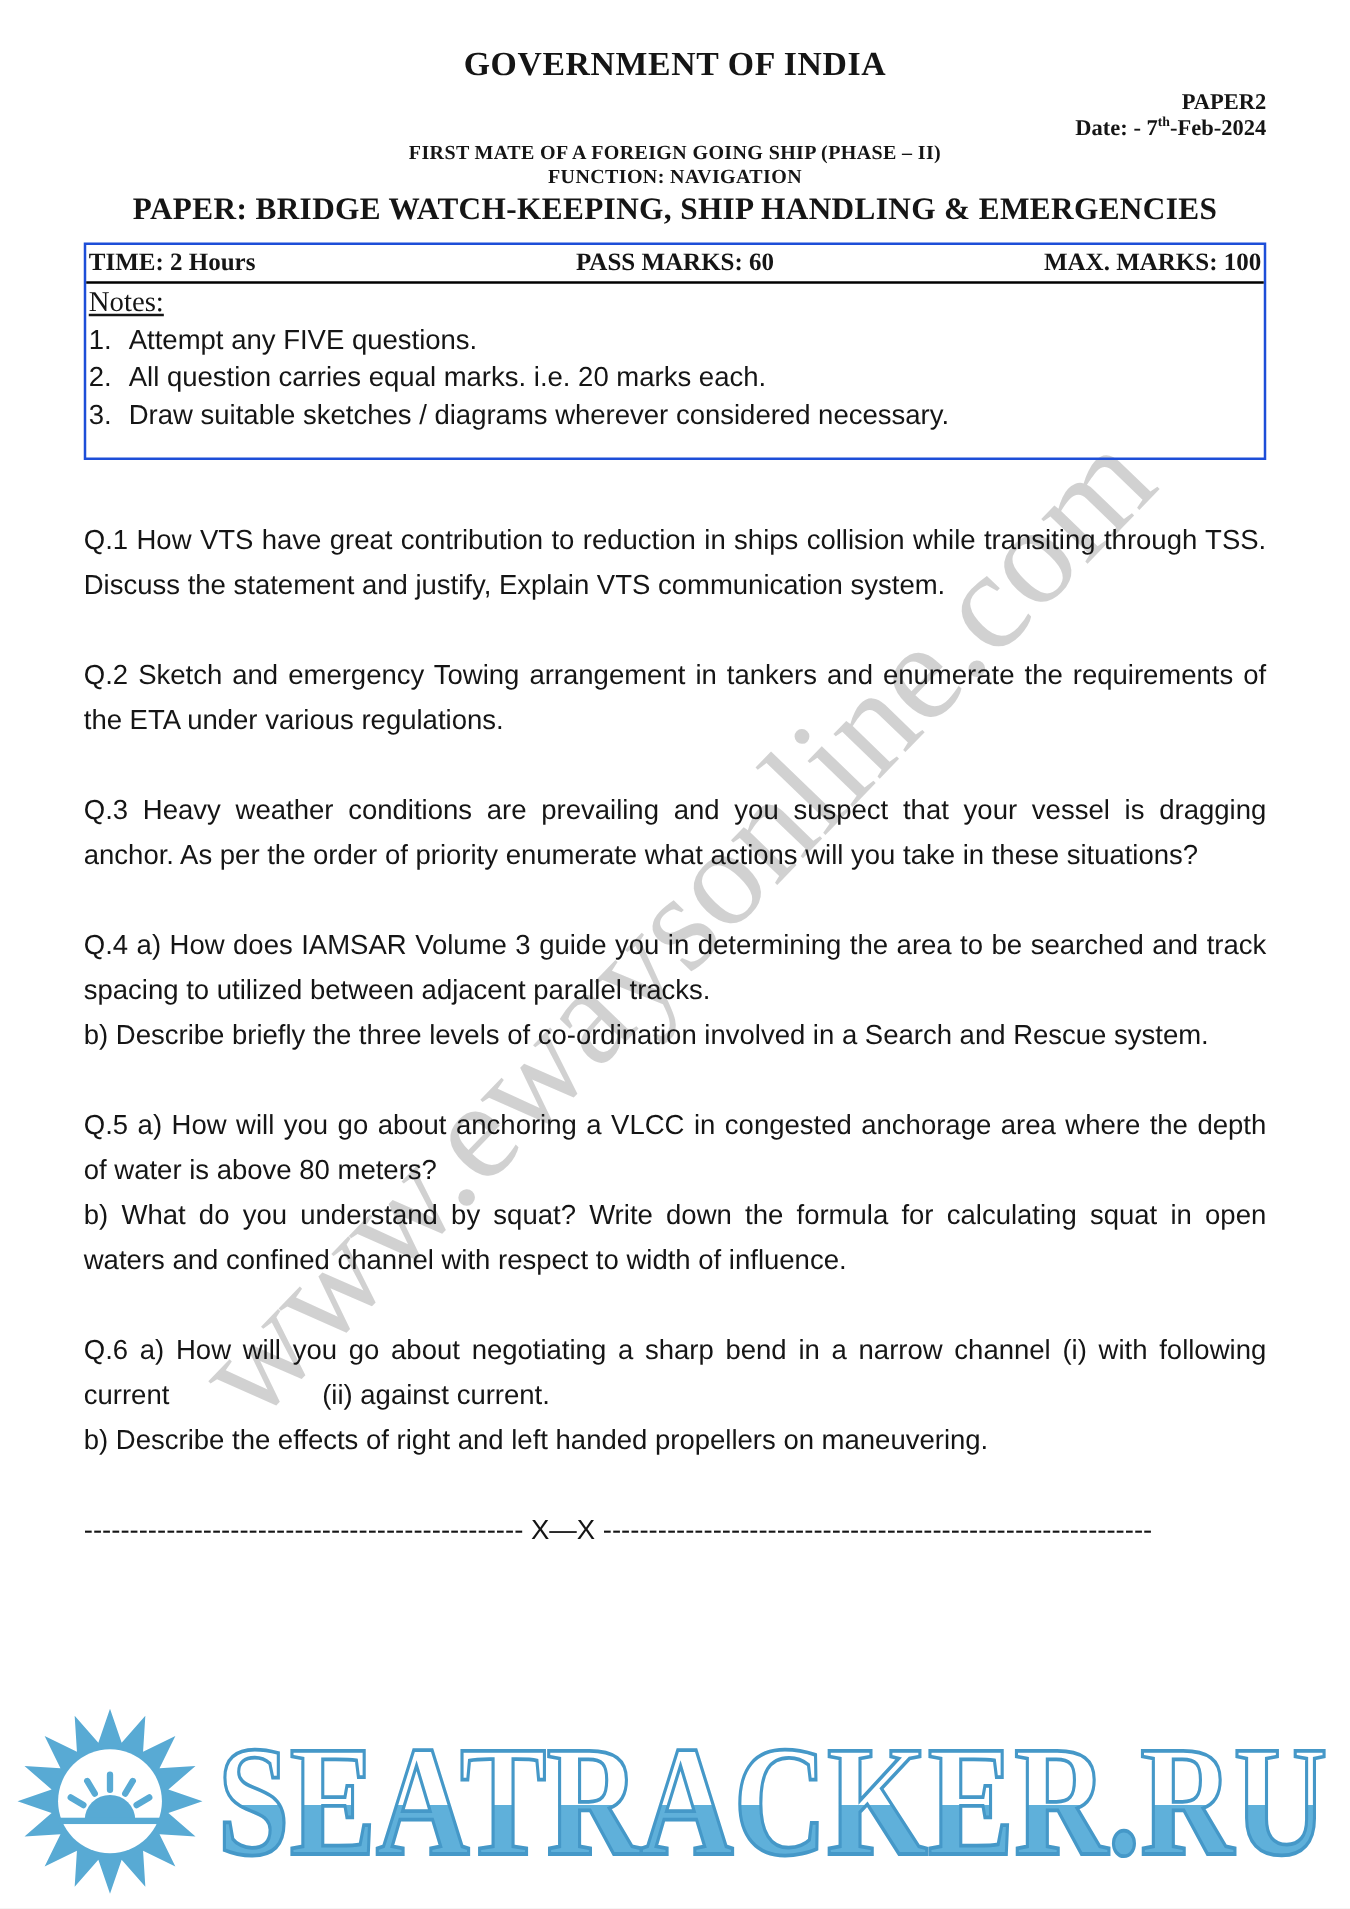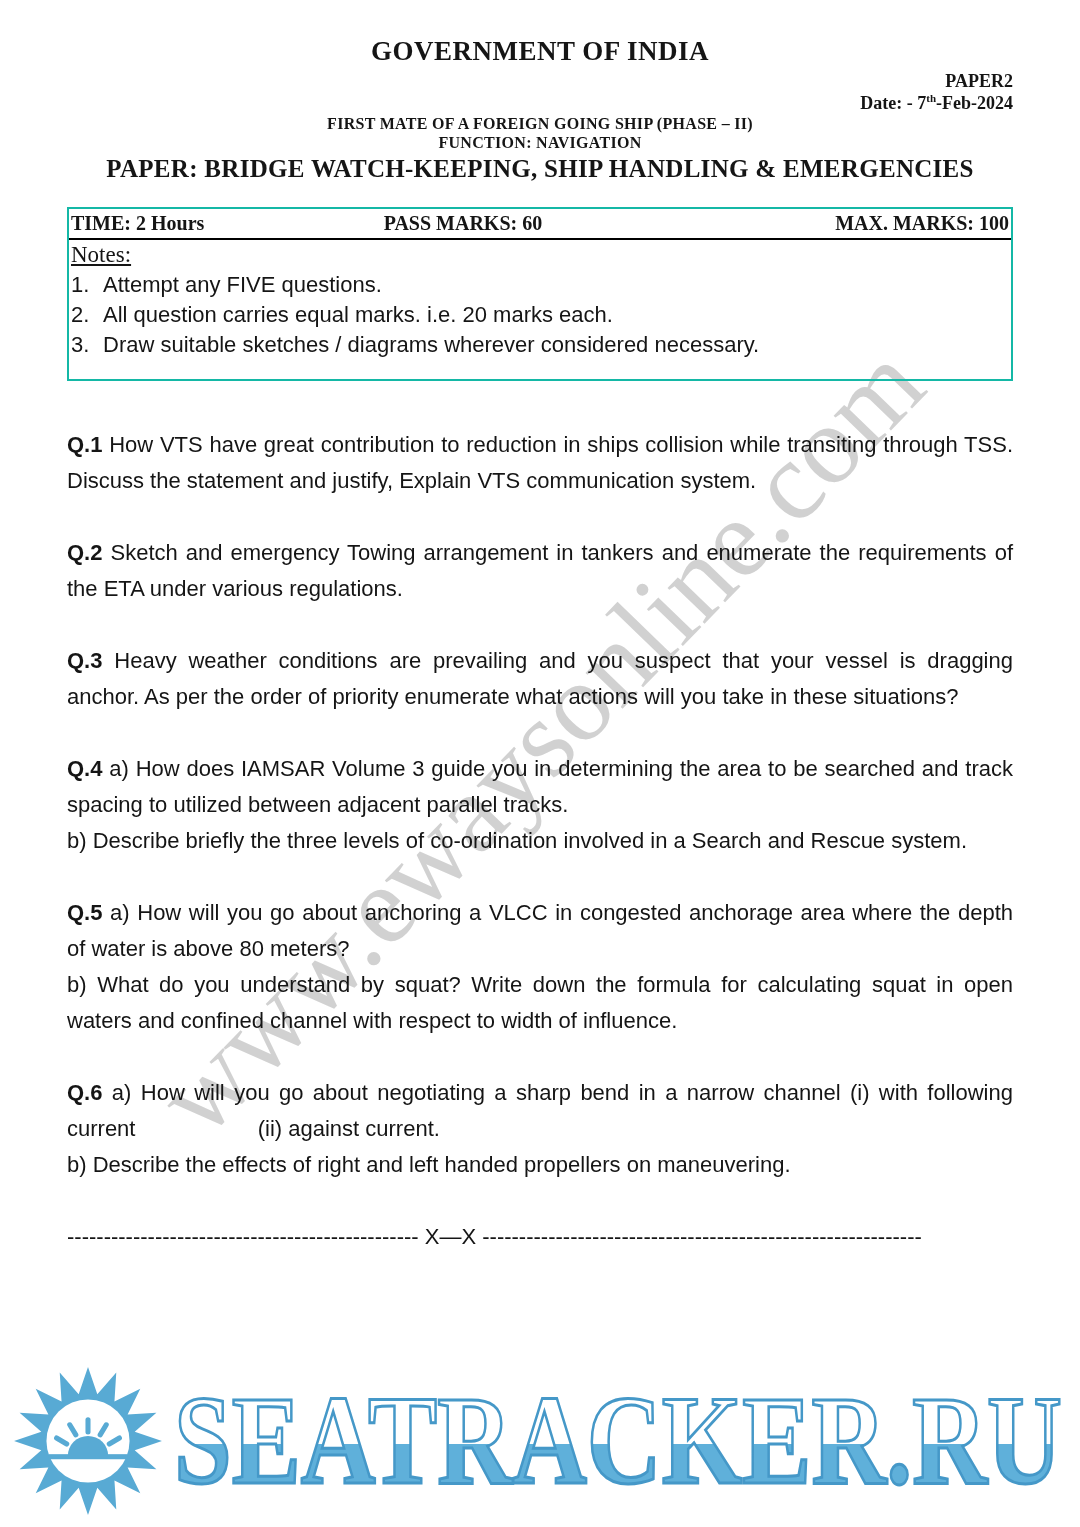--- a/index.html
+++ b/index.html
@@ -28,48 +28,48 @@
     flex-direction:column;
   }
   .exam-title{
     font-family:"Liberation Serif", serif;font-weight:bold;
     text-align:center;margin:1px 0 0 0;font-size:16px;letter-spacing:.3px;
   }
   .exam-title.big{font-size:25px;margin-top:3px;}
   sup{font-size:11px;}
   
   .info-box{
-    border:2px solid #14b8a6;
-    margin-top:24px;
+    border:2px solid #1d4ed8;
+    margin-top:12px;
   }
   .marks-row{
     display:flex;border-bottom:2px solid #000;
     font-family:"Liberation Serif", serif;font-weight:bold;font-size:20px;
     padding:3px 2px;
   }
   .marks-row .cell{flex:1;}
-  .marks-row .cell.c{}
+  .marks-row .cell.c{text-align:center;}
   .marks-row .cell.r{text-align:right;}
   .notes{padding:2px 4px 19px 2px;}
   .notes-label{
     font-family:"Liberation Serif", serif;font-size:23px;
     text-decoration:underline;margin:0 0 2px 0;
   }
   .note-item{
     font-size:22px;line-height:30px;margin:0;
     display:flex;
   }
   .note-item .n{width:32px;flex:0 0 auto;}
   
   .questions{margin-top:46px;}
   .question{margin-bottom:36px;}
   .question p{
     margin:0;font-size:22px;line-height:36px;text-align:justify;
   }
-  .qno{font-weight:bold;}
+  .qno{font-weight:normal;}
   .separator{
     font-size:22px;line-height:36px;margin-top:36px;
     white-space:nowrap;overflow:hidden;
   }
   
   .watermark{
     position:absolute;left:50%;top:740px;z-index:1;
     transform:translate(-50%,-50%) rotate(-46deg);
     font-family:"Liberation Serif", serif;
     font-size:112px;color:rgba(145,145,145,0.42);

